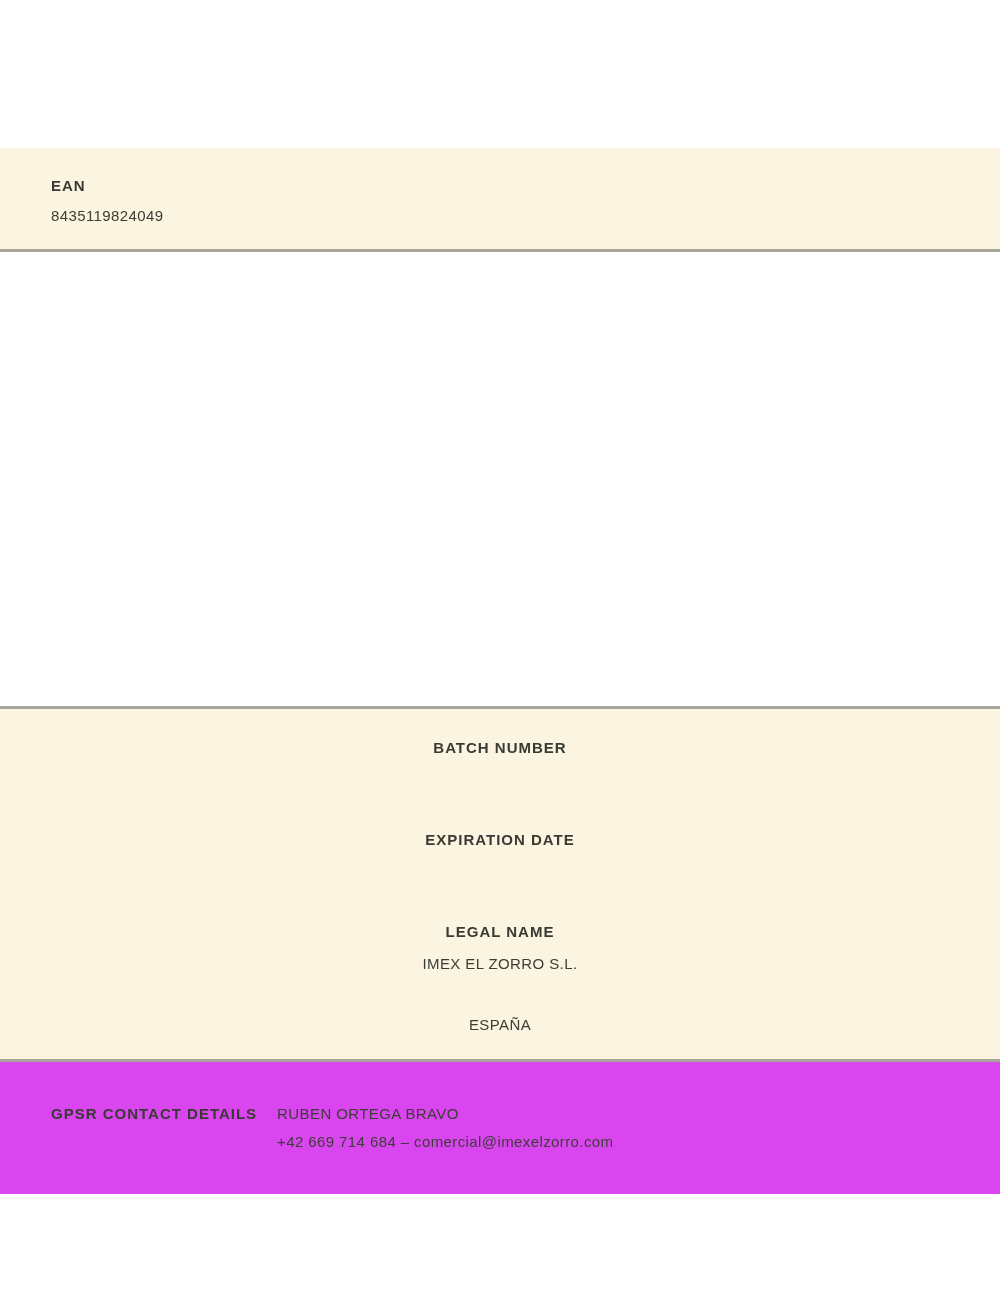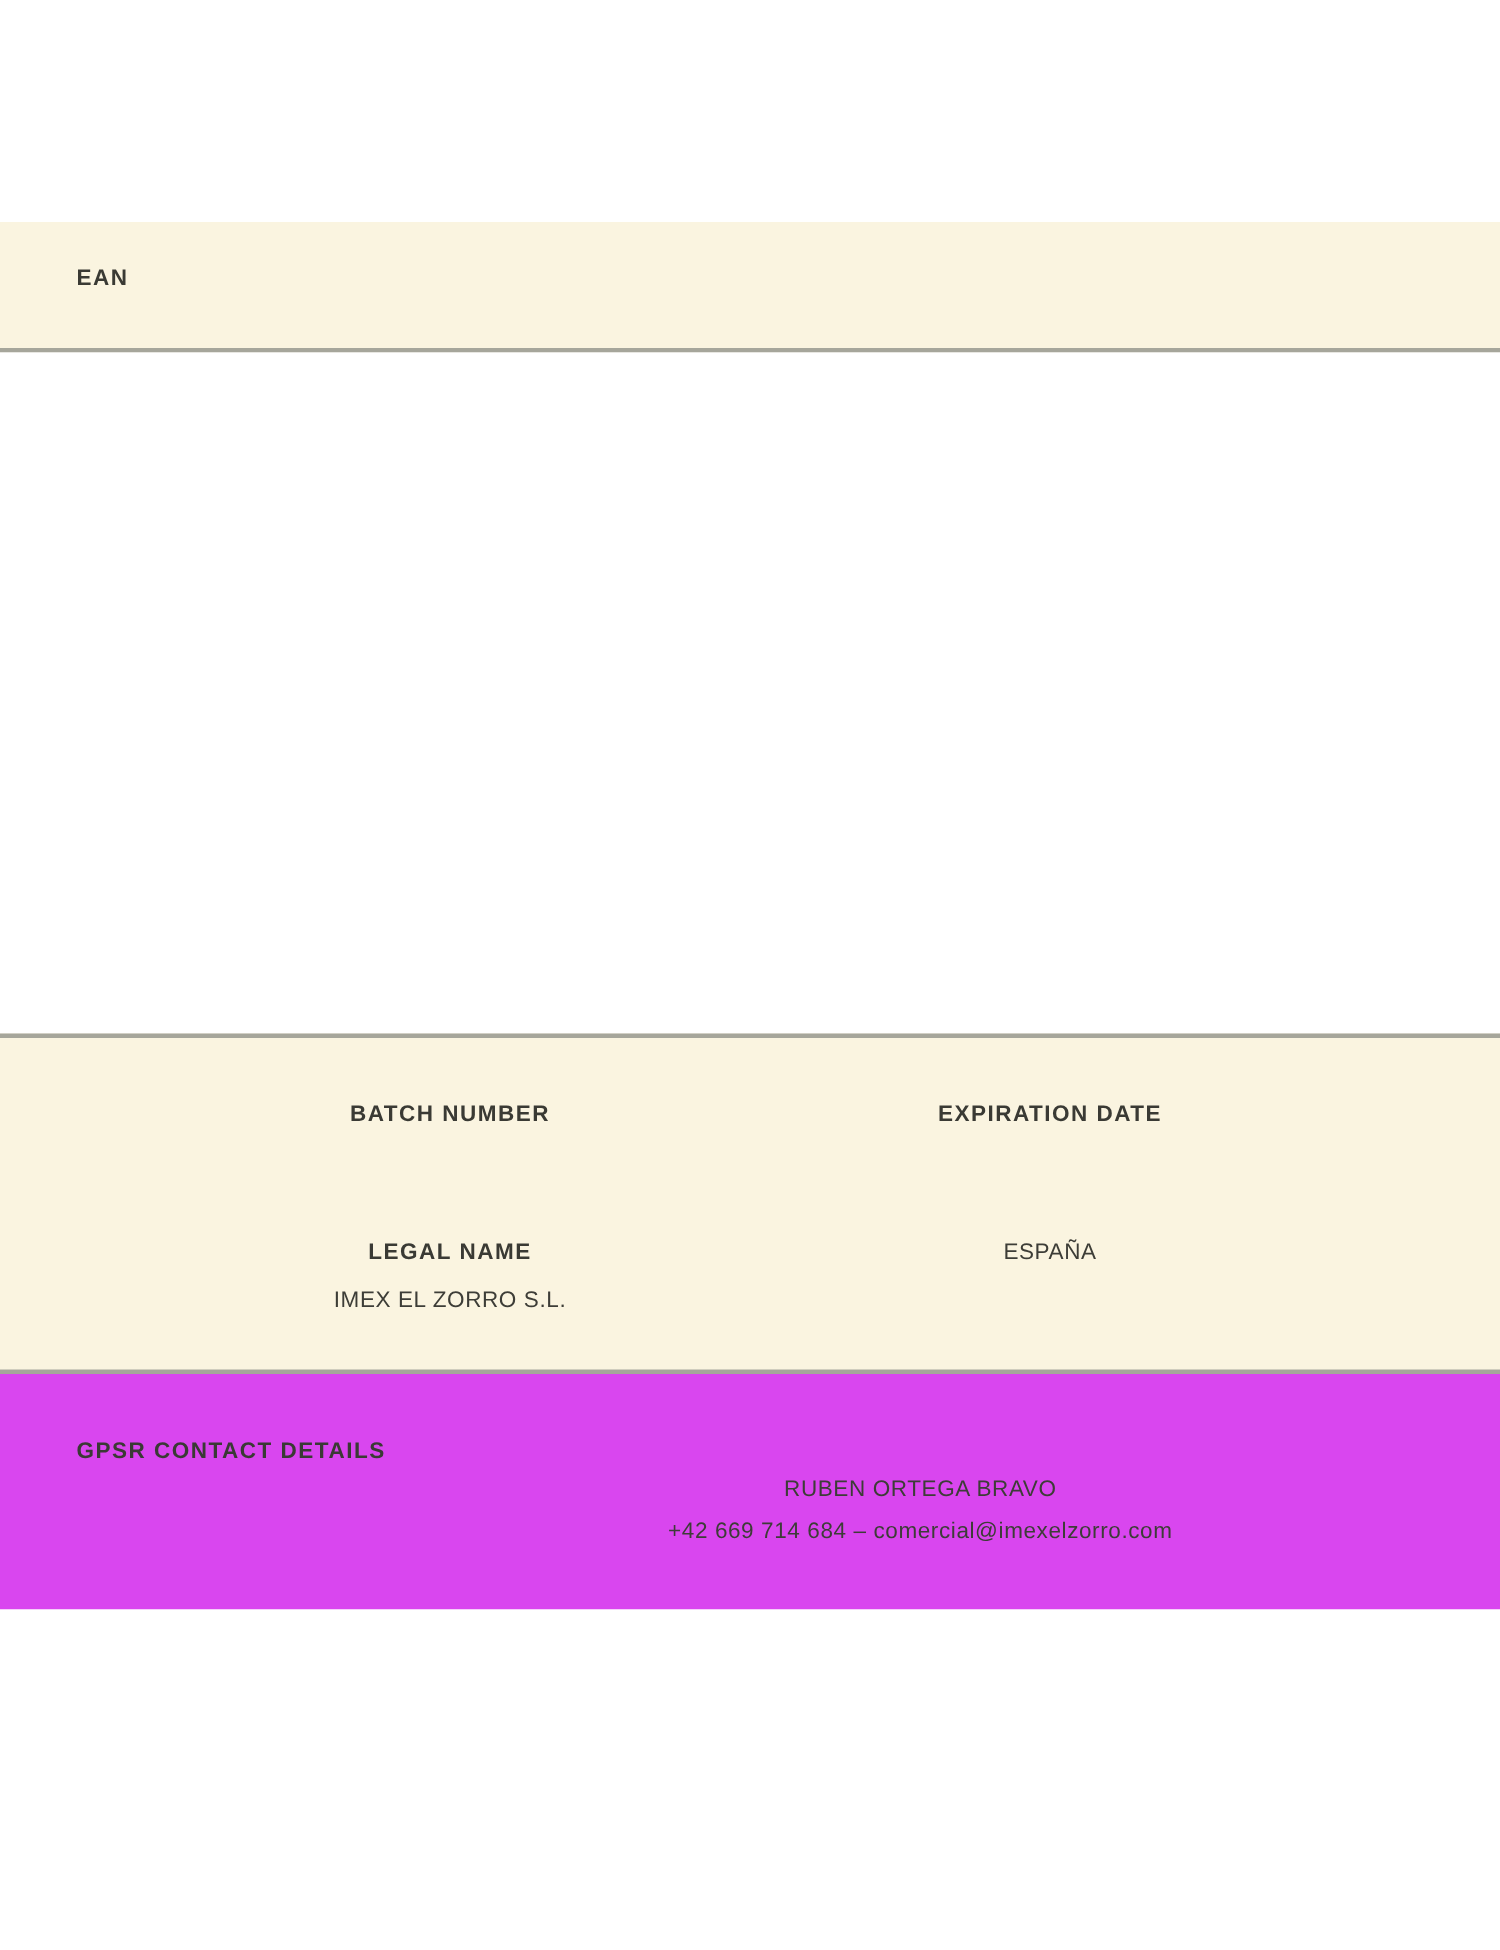--- a/index.html
+++ b/index.html
@@ -40,23 +40,23 @@
   .field + .field { margin-top: 47px; }
 
   
   .band-details {
     background: #FAF4E0;
     border-top: 3px solid #A6A69B;
     border-bottom: 3px solid #A6A69B;
   }
   .details-grid {
     width: 800px;
-    margin: 12px auto;
+    margin: 0 auto;
     display: grid;
-    grid-template-columns: 1fr 1fr;
+    grid-template-columns: 1fr;
     row-gap: 44px;
     padding: 30px 0 26px 0;
     box-sizing: border-box;
   }
   .details-cell { text-align: center; }
   .details-cell .cell-label {
     font-size: 15px;
     font-weight: bold;
     letter-spacing: 1px;
     color: #3A3A34;
@@ -81,40 +81,40 @@
   .contact-heading {
     font-size: 15px;
     font-weight: bold;
     letter-spacing: 1px;
     color: #3A3A34;
     line-height: 28px;
     margin: 0;
     white-space: nowrap;
   }
   .contact-lines {
-    text-align: center;
+    text-align: left;
     flex: 1;
     margin-left: 20px;
-    margin-top: 25px;
   }
   .contact-line {
     font-size: 15px;
     letter-spacing: 0.4px;
     line-height: 28px;
     margin: 0;
   }
 </style>
 </head>
 <body>
 
 <div class="spacer-top"></div>
 
 <section class="band-product">
   <div class="field">
     <h3 class="field-label">EAN</h3>
+    <p class="field-value">8435119824049</p>
   </div>
 </section>
 
 <div class="spacer-mid"></div>
 
 <section class="band-details">
   <div class="details-grid">
 
     <div class="details-cell">
       <h3 class="cell-label">BATCH NUMBER</h3>

